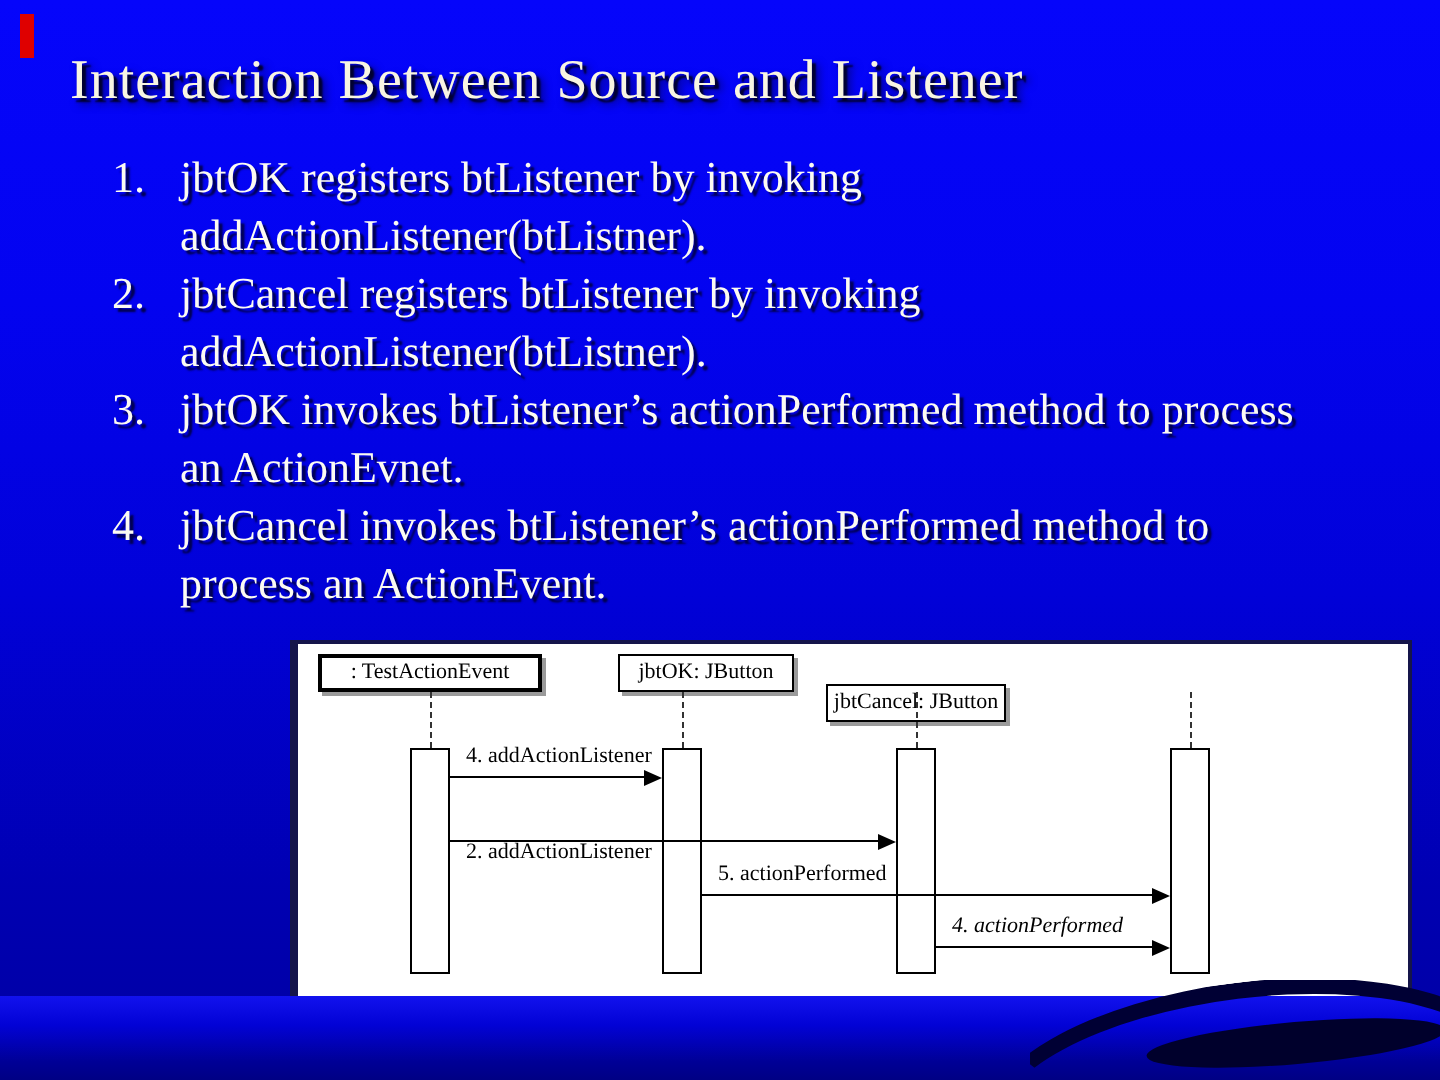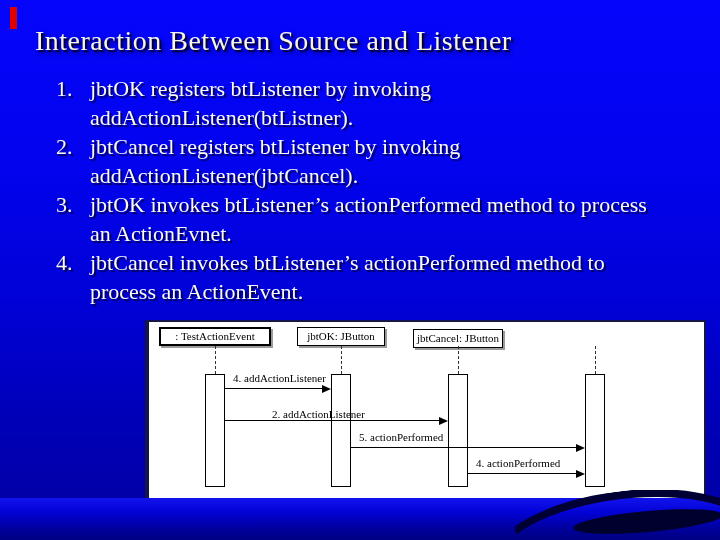--- a/index.html
+++ b/index.html
@@ -57,49 +57,49 @@
 </head>
 <body>
 
 <div class="slide">
   <div class="corner-accent"></div>
 
   <h1 class="slide-title">Interaction Between Source and Listener</h1>
 
   <ol class="body-list">
       <li class="list-item"><span class="li-num">1.</span><span><span class="seg-u">jbtOK</span><span class="seg-plain"> registers </span><span class="seg-u">btListener</span><span class="seg-plain"> by invoking</span><br><span class="seg-u">addActionListener(btListner).</span></span></li>
-      <li class="list-item"><span class="li-num">2.</span><span><span class="seg-u">jbtCancel</span><span class="seg-plain"> registers </span><span class="seg-u">btListener</span><span class="seg-plain"> by invoking</span><br><span class="seg-u">addActionListener(jbtCancel)</span><span class="seg-plain">.</span></span></li>
+      <li class="list-item"><span class="li-num">2.</span><span><span class="seg-u">jbtCancel</span><span class="seg-plain"> registers </span><span class="seg-u">btListener</span><span class="seg-plain"> by invoking</span><br><span class="seg-u">addActionListener(btListner)</span><span class="seg-plain">.</span></span></li>
       <li class="list-item"><span class="li-num">3.</span><span><span class="seg-u">jbtOK</span><span class="seg-plain"> invokes </span><span class="seg-u">btListener</span><span class="seg-plain">’s </span><span class="seg-u">actionPerformed</span><span class="seg-plain"> method to process</span><br><span class="seg-plain">an </span><span class="seg-u">ActionEvnet</span><span class="seg-plain">.</span></span></li>
       <li class="list-item"><span class="li-num">4.</span><span><span class="seg-u">jbtCancel</span><span class="seg-plain"> invokes </span><span class="seg-u">btListener</span><span class="seg-plain">’s </span><span class="seg-u">actionPerformed</span><span class="seg-plain"> method to</span><br><span class="seg-plain">process an </span><span class="seg-u">ActionEvent</span><span class="seg-plain">.</span></span></li>
     </ol>
 
   <div class="diagram-panel">
       <div class="actor-box first" style="left: 10px; top: 5px; width: 112px;">: TestActionEvent</div>
       <div class="lifeline" style="left: 66px; top: 24px; height: 28px;"></div>
       <div class="activation-bar" style="left: 56px; top: 52px; width: 20px; height: 113px;"></div>
-      <div class="actor-box" style="left: 148px; top: 5px; width: 88px;">jbtOK: JButton</div>
+      <div class="actor-box" style="left: 160px; top: 5px; width: 88px;">jbtOK: JButton</div>
       <div class="lifeline" style="left: 192px; top: 24px; height: 28px;"></div>
       <div class="activation-bar" style="left: 182px; top: 52px; width: 20px; height: 113px;"></div>
-      <div class="actor-box" style="left: 264px; top: 7px; width: 90px;">jbtCancel: JButton</div>
+      <div class="actor-box" style="left: 264px; top: 20px; width: 90px;">jbtCancel: JButton</div>
       <div class="lifeline" style="left: 309px; top: 24px; height: 28px;"></div>
       <div class="activation-bar" style="left: 299px; top: 52px; width: 20px; height: 113px;"></div>
       <div class="lifeline" style="left: 446px; top: 24px; height: 28px;"></div>
       <div class="activation-bar" style="left: 436px; top: 52px; width: 20px; height: 113px;"></div>
       <div class="message-line" style="left: 76px; top: 66px; width: 98px;"></div>
       <div class="message-arrowhead" style="left: 173px; top: 63px;"></div>
       <div class="message-label" style="left: 84px; top: 50px;">4. addActionListener</div>
       <div class="message-line" style="left: 76px; top: 98px; width: 215px;"></div>
       <div class="message-arrowhead" style="left: 290px; top: 95px;"></div>
-      <div class="message-label" style="left: 84px; top: 86px; margin-left: 39px;">2. addActionListener</div>
+      <div class="message-label" style="left: 84px; top: 98px;">2. addActionListener</div>
       <div class="message-line" style="left: 202px; top: 125px; width: 226px;"></div>
       <div class="message-arrowhead" style="left: 427px; top: 122px;"></div>
       <div class="message-label" style="left: 210px; top: 109px;">5. actionPerformed</div>
       <div class="message-line" style="left: 319px; top: 151px; width: 109px;"></div>
       <div class="message-arrowhead" style="left: 427px; top: 148px;"></div>
-      <div class="message-label" style="left: 327px; top: 135px;">4. actionPerformed</div>
+      <div class="message-label" style="left: 327px; top: 135px; font-style: italic;">4. actionPerformed</div>
     </div>
 
   <div class="footer-band"></div>
   <div class="swoosh-wrap">
     <div class="swoosh-arc"></div>
     <div class="swoosh-blob"></div>
   </div>
 </div>
 
 </body></html>

